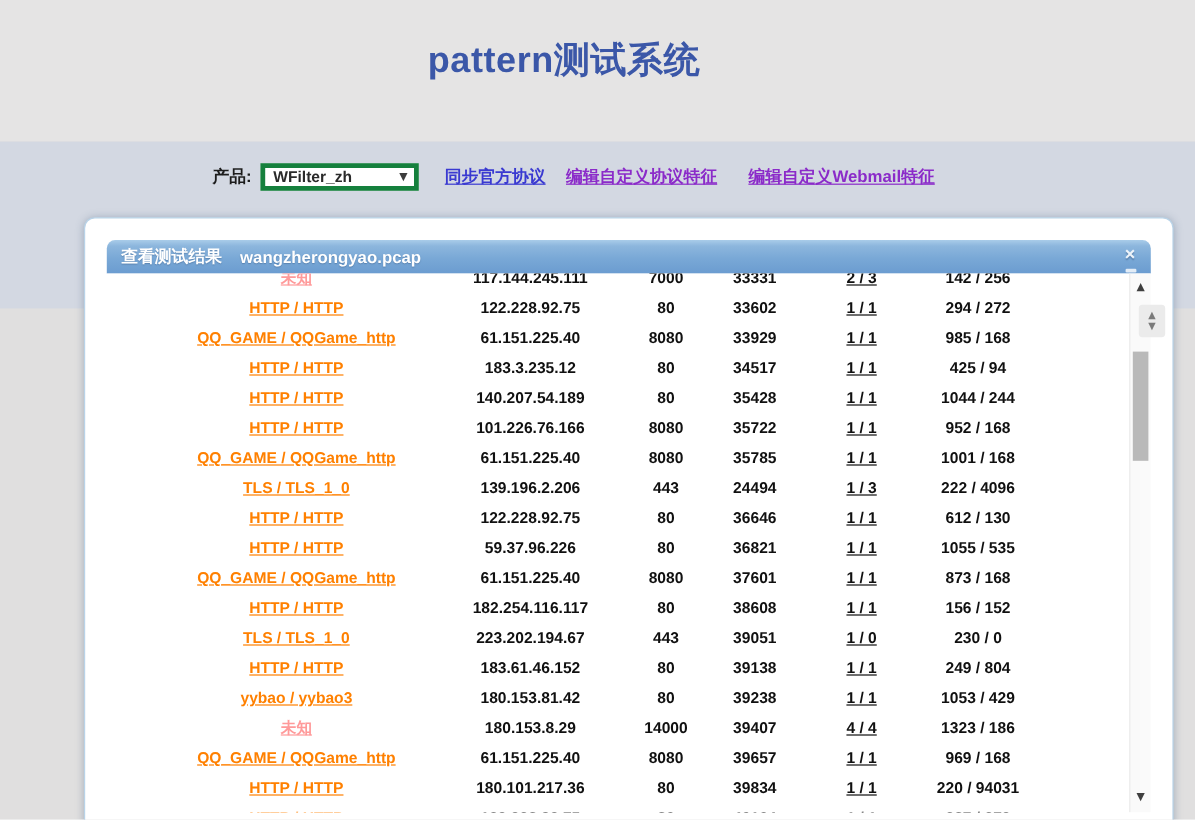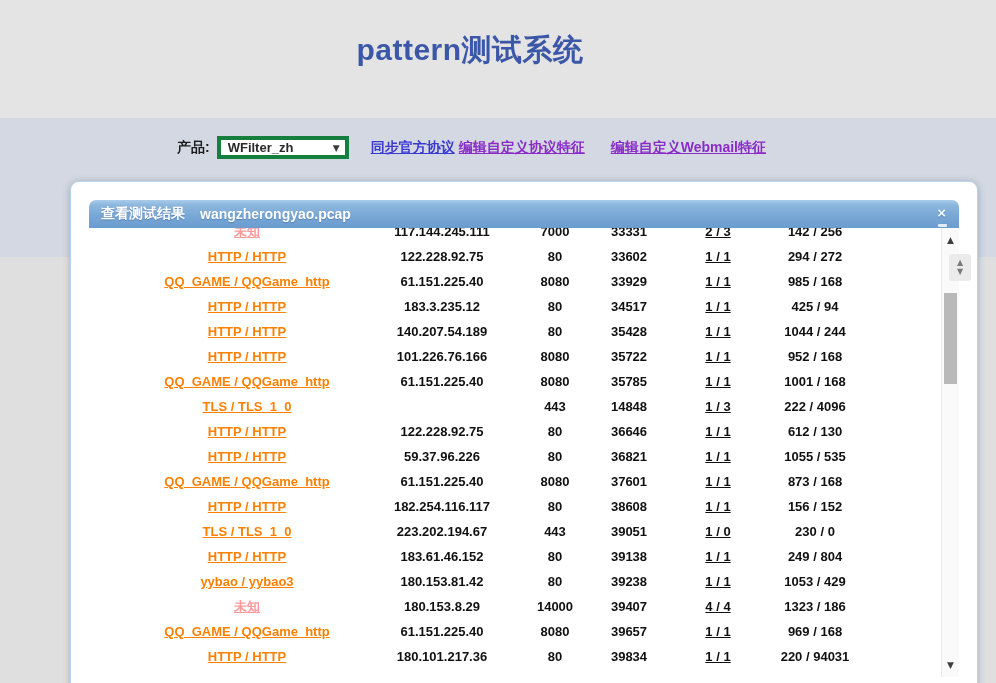--- a/index.html
+++ b/index.html
@@ -21,21 +21,21 @@
   }
   .select {
     margin-left:7px; width:132px; height:23px; background:#ffffff;
     border:4px solid #15803d; display:flex; align-items:center;
     justify-content:space-between; padding:0 5px 0 7px; font-size:13px;
     color:#2a2a2a; box-sizing:border-box; cursor:pointer;
   }
   .caret { font-size:9px; color:#3d3d3d; font-family:"DejaVu Sans",sans-serif; }
   .tlink { text-decoration:underline; cursor:pointer; }
   .tlink.l1 { margin-left:22px; color:#3a3ad1;text-align:right; }
-  .tlink.l2 { margin-left:4px; color:#8b2bc9; }
+  .tlink.l2 { margin-left:17px; color:#8b2bc9; }
   .tlink.l3 { margin-left:26px; color:#8b2bc9; }
 
   .dialog {
     position:absolute; left:70px; top:181px; width:870px; height:477px;
     background:#ffffff; border:1px solid #b9d3e8; border-radius:9px; padding:18px;
     box-shadow:0 1px 7px rgba(70,95,125,0.4);
   }
   .dialog-header {
     height:28px; border-radius:7px 7px 0 0; position:relative;
     background:linear-gradient(180deg,#a9cce9 0%,#8cb6dd 18%,#79a8d6 55%,#6b9cd0 100%);
@@ -172,22 +172,23 @@
         <div class="row">
     <a class="cell c1 proto">QQ_GAME / QQGame_http</a>
     <span class="cell c2">61.151.225.40</span>
     <span class="cell c3">8080</span>
     <span class="cell c4">35785</span>
     <a class="cell c5 pk">1 / 1</a>
     <span class="cell c6">1001 / 168</span>
   </div>
         <div class="row">
     <a class="cell c1 proto">TLS / TLS_1_0</a>
+    <span class="cell c2">139.196.2.206</span>
     <span class="cell c3">443</span>
-    <span class="cell c4">14848</span>
+    <span class="cell c4">24494</span>
     <a class="cell c5 pk">1 / 3</a>
     <span class="cell c6">222 / 4096</span>
   </div>
         <div class="row">
     <a class="cell c1 proto">HTTP / HTTP</a>
     <span class="cell c2">122.228.92.75</span>
     <span class="cell c3">80</span>
     <span class="cell c4">36646</span>
     <a class="cell c5 pk">1 / 1</a>
     <span class="cell c6">612 / 130</span>

